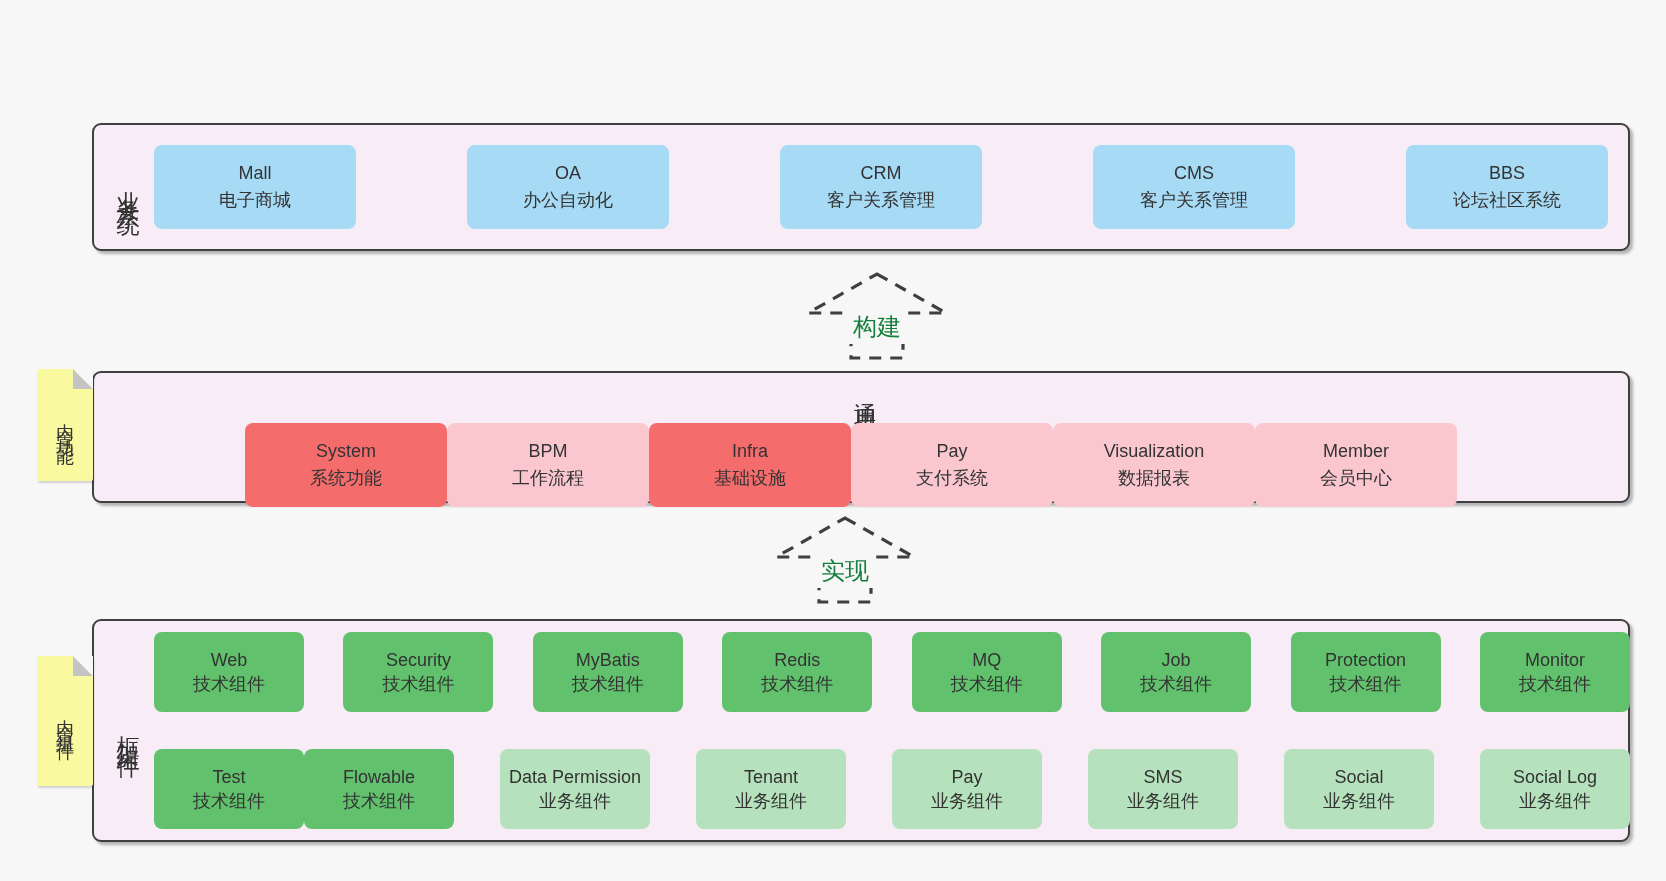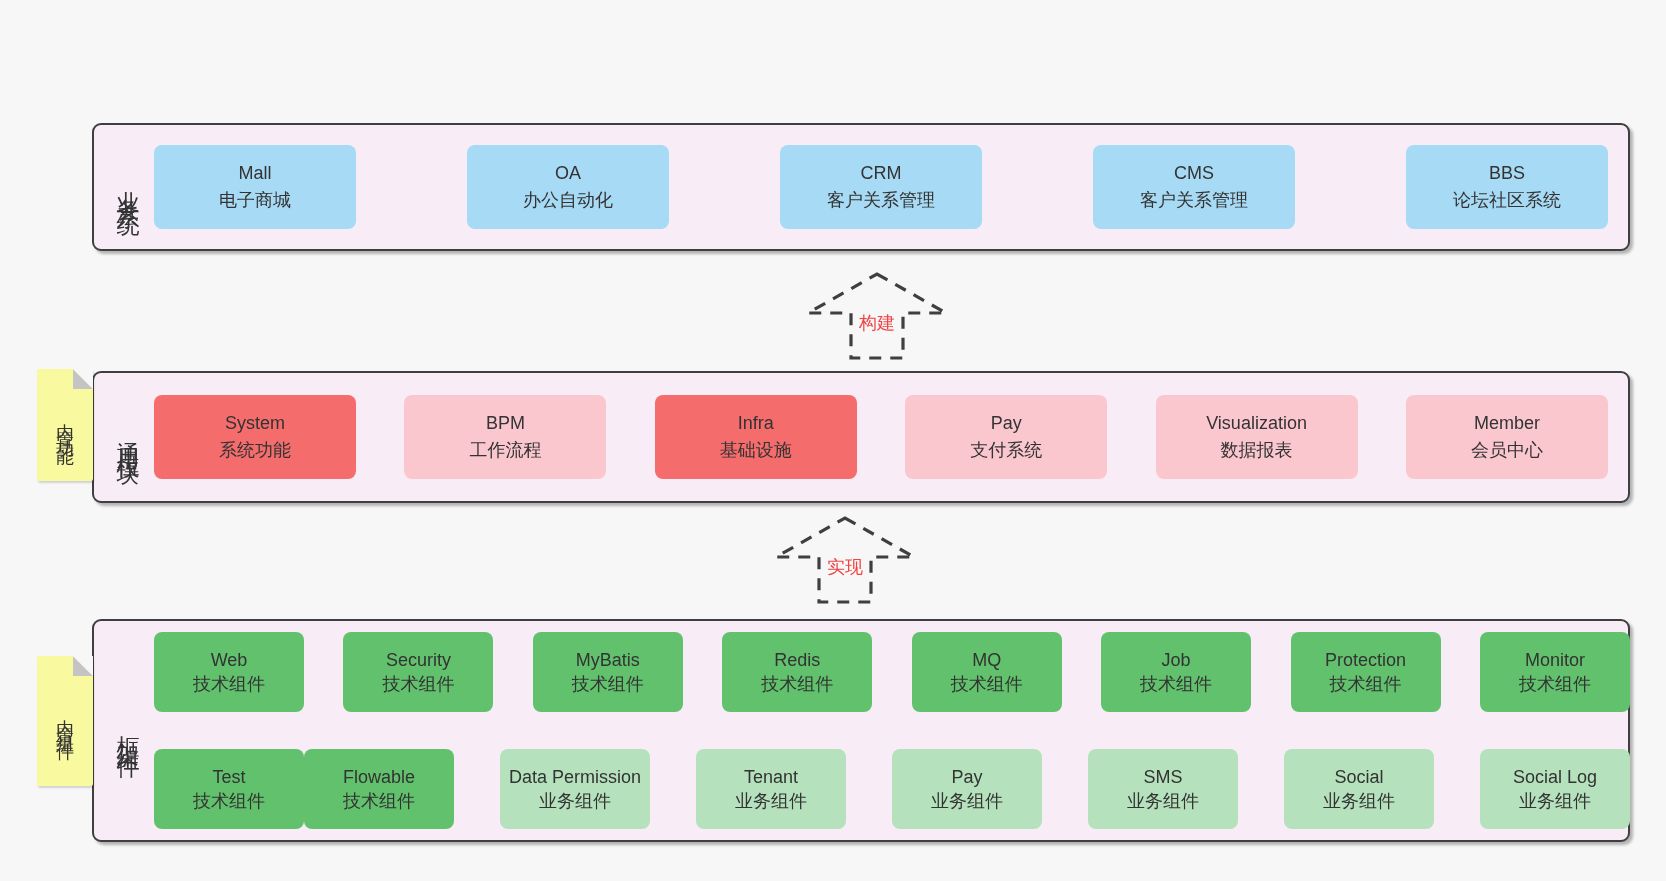--- a/index.html
+++ b/index.html
@@ -8,21 +8,21 @@
     --green:#61c16c; --green-light:#b5e2bc; --yellow:#f9f9a0; --fold:#c4c4c4;
   }
   *{margin:0;padding:0;box-sizing:border-box;}
   body{font-family:"Liberation Sans","DejaVu Sans",sans-serif;background:var(--page-bg);}
   .canvas{position:relative;width:1666px;height:881px;background:var(--page-bg);overflow:hidden;color:var(--text);}
 
   .band{position:absolute;left:92px;width:1538px;background:var(--band-bg);
         border:2px solid var(--line);border-radius:9px;
         box-shadow:3px 3px 3px rgba(0,0,0,.28);display:flex;align-items:center;}
   .band-1{top:123px;height:128px;}
-  .band-2{top:371px;height:132px;}
+  .band-2{top:371px;height:132px;flex-direction:column;}
   .band-3{top:619px;height:223px;}
 
   .vtext{writing-mode:vertical-lr;text-orientation:upright;color:#333;}
   .band-label{font-size:23px;letter-spacing:7px;width:50px;margin-left:10px;
               display:flex;align-items:center;justify-content:center;flex:0 0 50px;}
   .band-boxes{flex:1;display:flex;justify-content:space-between;align-items:center;padding:0 20px 0 0;}
   .band-3 .band-grid{flex:1;display:flex;flex-direction:column;gap:37px;padding:0 30px 0 0;}
   .band-grid .row{display:flex;justify-content:space-between;}
 
   .box{border-radius:8px;display:flex;flex-direction:column;justify-content:center;
@@ -38,21 +38,21 @@
   .note-3{top:656px;height:130px;}
   .note-label{font-size:18px;letter-spacing:8px;}
   .note .fold{position:absolute;top:0;right:0;}
 
   .arrow{position:absolute;width:142px;height:88px;}
   .arrow-1{left:806px;top:272px;}
   .arrow-2{left:774px;top:516px;}
   .arrow svg{position:absolute;inset:0;}
   .arrow polygon{fill:none;stroke:var(--line);stroke-width:3.2;stroke-dasharray:12 9;}
   .arrow-label{position:absolute;left:50%;top:38px;transform:translateX(-50%);
-               background:var(--page-bg);padding:1px 4px;font-size:18px;color:#ef4444;white-space:nowrap;}
+               background:var(--page-bg);padding:1px 4px;font-size:24px;color:#15803d;white-space:nowrap;}
 </style>
 </head>
 <body>
 
 <div class="canvas">
 
   <div class="band band-1">
     <div class="band-label vtext">业务系统</div>
     <div class="band-boxes">
       <div class="box lg blue">

